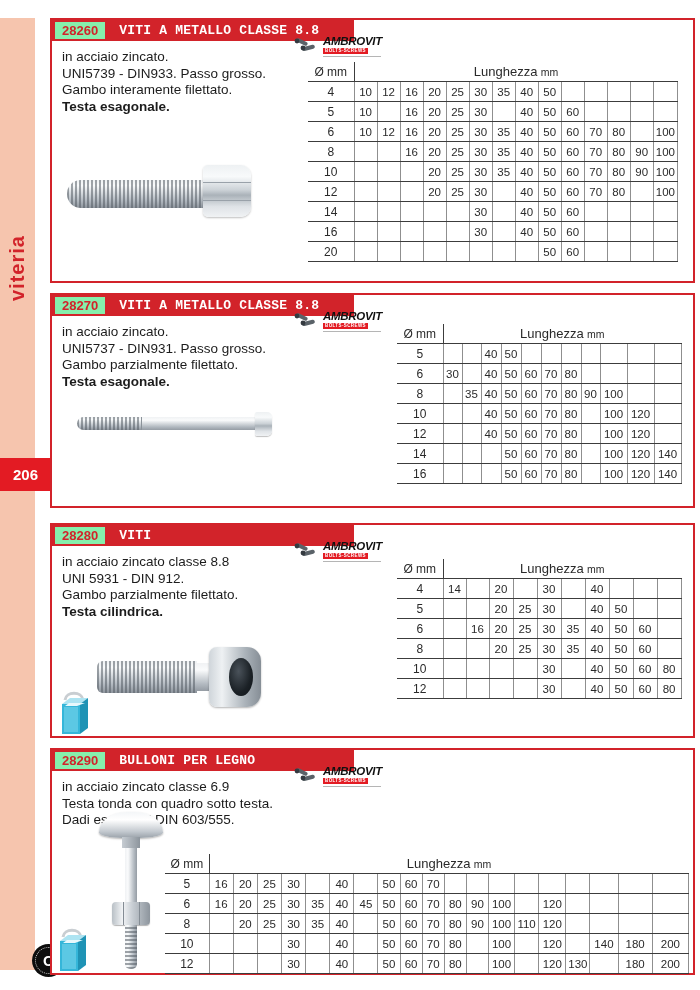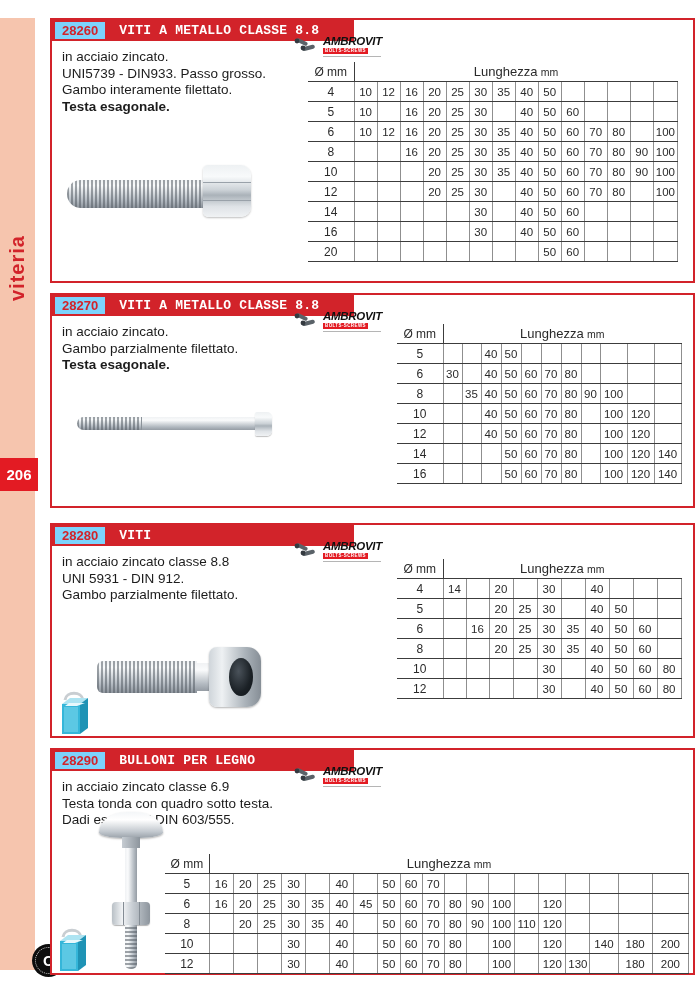--- a/index.html
+++ b/index.html
@@ -5,37 +5,37 @@
   html,body{margin:0;padding:0;background:#fff;}
   .page{position:relative;width:700px;height:990px;background:#fff;overflow:hidden;
         font-family:"Liberation Sans",sans-serif;color:#1c1c1c;}
 
   
   .sidebar{position:absolute;left:0;top:18px;width:35px;height:952px;background:#f6c5ae;}
   .sidebar-label{position:absolute;left:0;top:190px;width:35px;height:120px;
       display:flex;align-items:center;justify-content:center;
       writing-mode:vertical-rl;transform:rotate(180deg);
       color:#d2232a;font-weight:bold;font-size:20px;letter-spacing:1px;}
-  .page-badge{position:absolute;left:0;top:458px;width:38px;height:33px;background:#e31b23;
+  .page-badge{position:absolute;left:0;top:458px;width:51px;height:33px;background:#e31b23;
       color:#fff;font-weight:bold;font-size:15px;display:flex;align-items:center;justify-content:center;}
   .chapter-logo{position:absolute;left:32px;top:944px;width:33px;height:33px;border-radius:50%;
       background:#0d0d0d;color:#fff;font-weight:bold;font-size:15px;
       display:flex;align-items:center;justify-content:center;}
   .chapter-logo::after{content:"";position:absolute;inset:3px;border:1px dotted #cfcfcf;border-radius:50%;}
 
   
   .product{position:absolute;left:50px;width:645px;border:2px solid #d2232a;background:#fff;box-sizing:border-box;}
   #s0{top:18px;height:265px;}
   #s1{top:293px;height:215px;}
   #s2{top:523px;height:215px;}
   #s3{top:748px;height:227px;}
 
   .sec-header{position:absolute;left:0;top:0;height:21px;width:302px;background:#d2232a;
       display:flex;align-items:center;}
-  .sec-code{margin-left:3px;background:#7dd3fc;color:#d2232a;font-weight:bold;font-size:13px;
+  .sec-code{margin-left:3px;background:#86efac;color:#d2232a;font-weight:bold;font-size:13px;
       padding:0 7px;height:17px;line-height:17px;}
   .sec-title{color:#fff;font-weight:bold;font-size:13px;margin-left:14px;letter-spacing:.2px;white-space:nowrap;font-family:Liberation Mono, monospace;}
 
   .desc{position:absolute;left:10px;top:29px;font-size:13.5px;line-height:16.5px;}
   .desc .b{font-weight:bold;}
 
   
   .brand{position:absolute;left:242px;top:16px;display:flex;gap:3px;align-items:flex-start;}
   .brand-col{display:flex;flex-direction:column;align-items:flex-start;}
   .brand-name{font-size:11.5px;font-weight:bold;font-style:italic;color:#111;letter-spacing:-.3px;line-height:11px;}
@@ -358,20 +358,21 @@
           </g>
       </svg>
       <div class="brand-col">
         <span class="brand-name">AMBROVIT</span>
         <span class="brand-bar">BOLTS-SCREWS</span>
         <span class="brand-rule"></span>
       </div>
     </div>
     <div class="desc">
         <div>in acciaio zincato.</div>
+        <div>UNI5737 - DIN931. Passo grosso.</div>
         <div>Gambo parzialmente filettato.</div>
         <div class="b">Testa esagonale.</div>
       </div>
     <div class="art a1">
       <div class="part thr thrH"></div>
       <div class="part shank smoothH"></div>
       <div class="part head metalhead"></div>
     </div>
     <div class="tbl" id="tbl1">
         <table>
@@ -516,20 +517,21 @@
       <div class="brand-col">
         <span class="brand-name">AMBROVIT</span>
         <span class="brand-bar">BOLTS-SCREWS</span>
         <span class="brand-rule"></span>
       </div>
     </div>
     <div class="desc">
         <div>in acciaio zincato classe 8.8</div>
         <div>UNI 5931 - DIN 912.</div>
         <div>Gambo parzialmente filettato.</div>
+        <div class="b">Testa cilindrica.</div>
       </div>
     <div class="art a2">
       <div class="part thr thrH"></div>
       <div class="part collar smoothH"></div>
       <div class="part head"></div>
       <div class="part socket"></div>
     </div>
     <svg class="pkg pkg-s2" viewBox="0 0 34 48">
       <path d="M8 12 C9 3 25 3 26 12" fill="none" stroke="#c9ced2" stroke-width="3"></path>
       <polygon points="5,16 13,10 31,10 23,16" fill="#aee4f2"></polygon>

